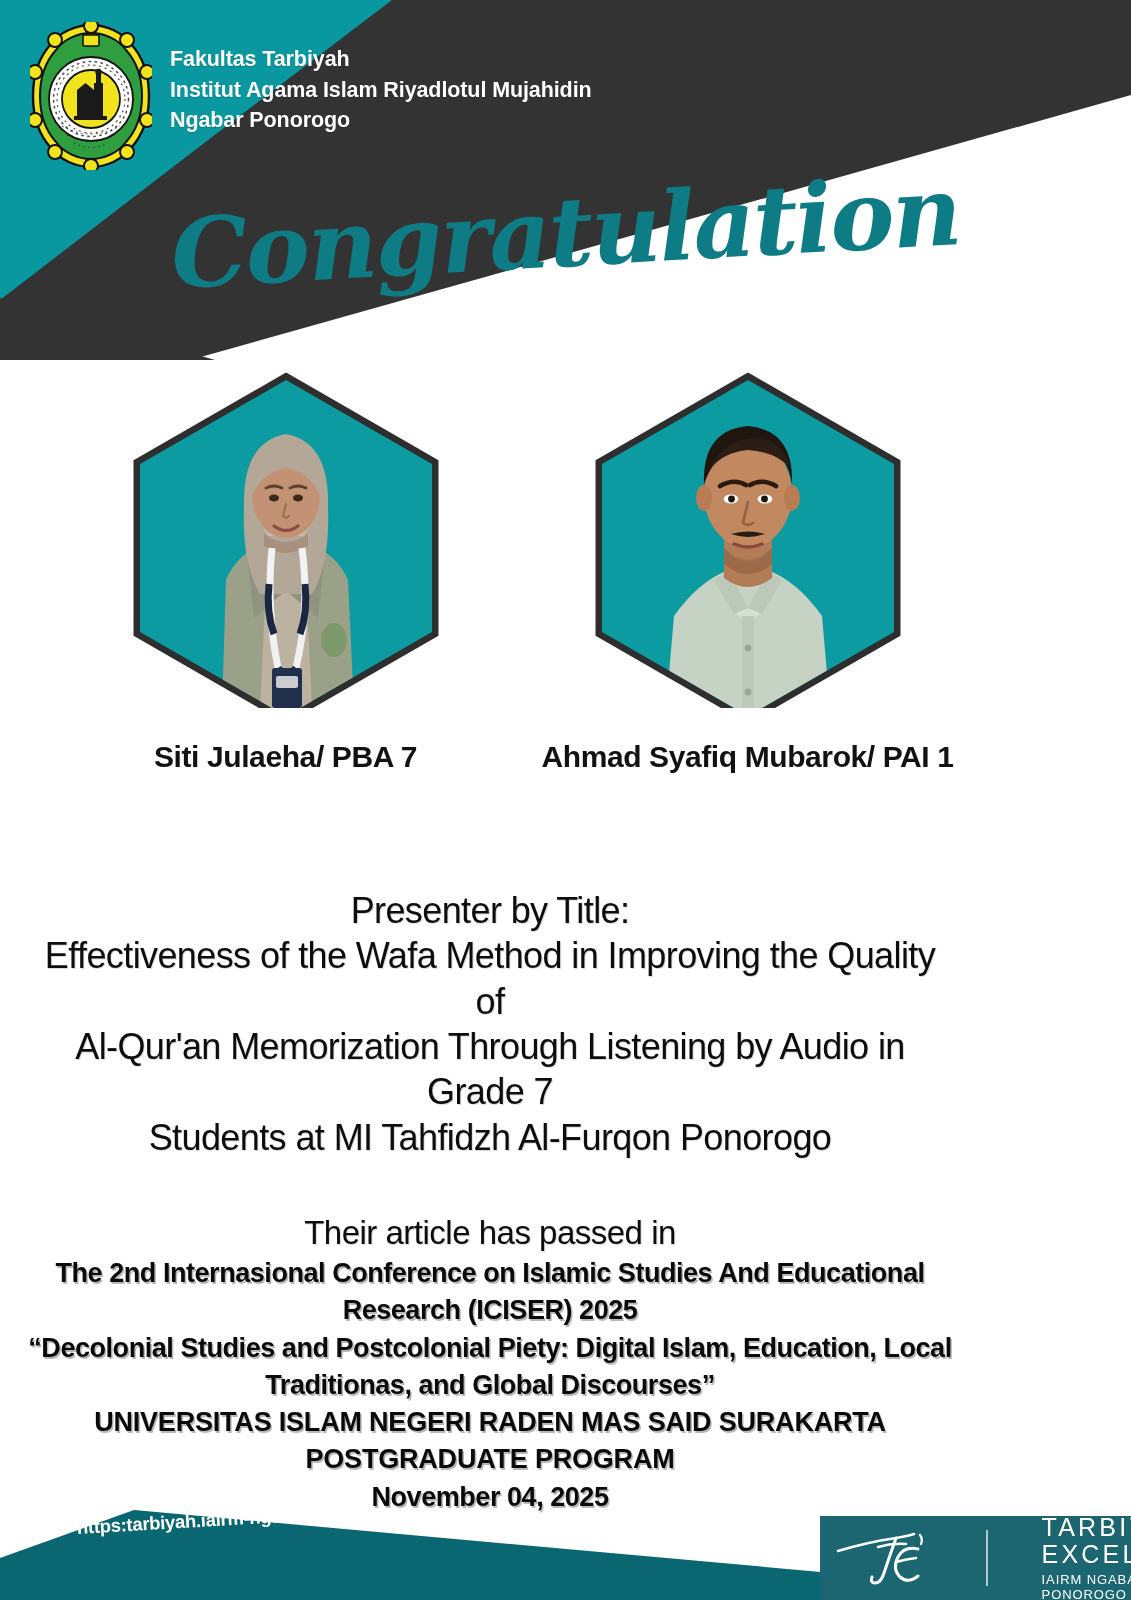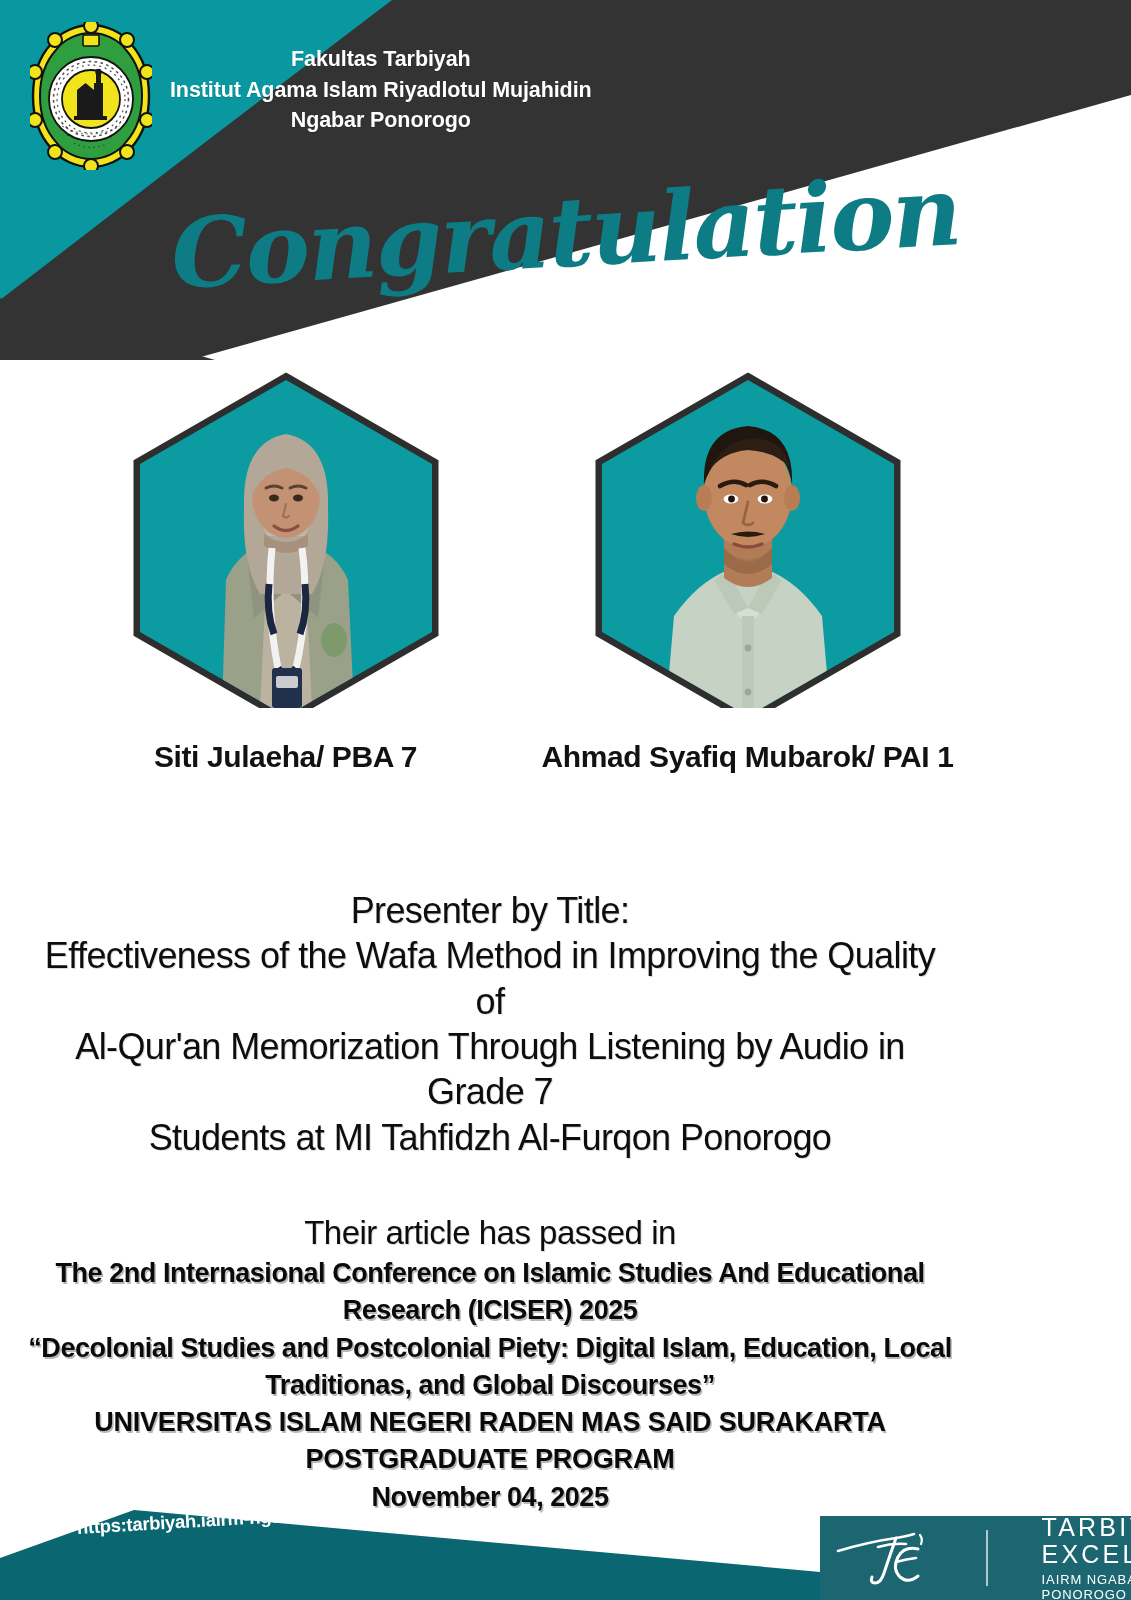--- a/index.html
+++ b/index.html
@@ -28,21 +28,20 @@
   }
 
   
   .hdr-content {
     position: absolute;
     left: 30px;
     top: 22px;
     display: flex;
     align-items: flex-start;
     gap: 18px;
-    text-align: center;
   }
   .logo-wrap {
     width: 122px;
     height: 148px;
     flex: 0 0 auto;
   }
   .hdr-lines {
     margin-top: 22px;
   }
   .hdr-lines div {

